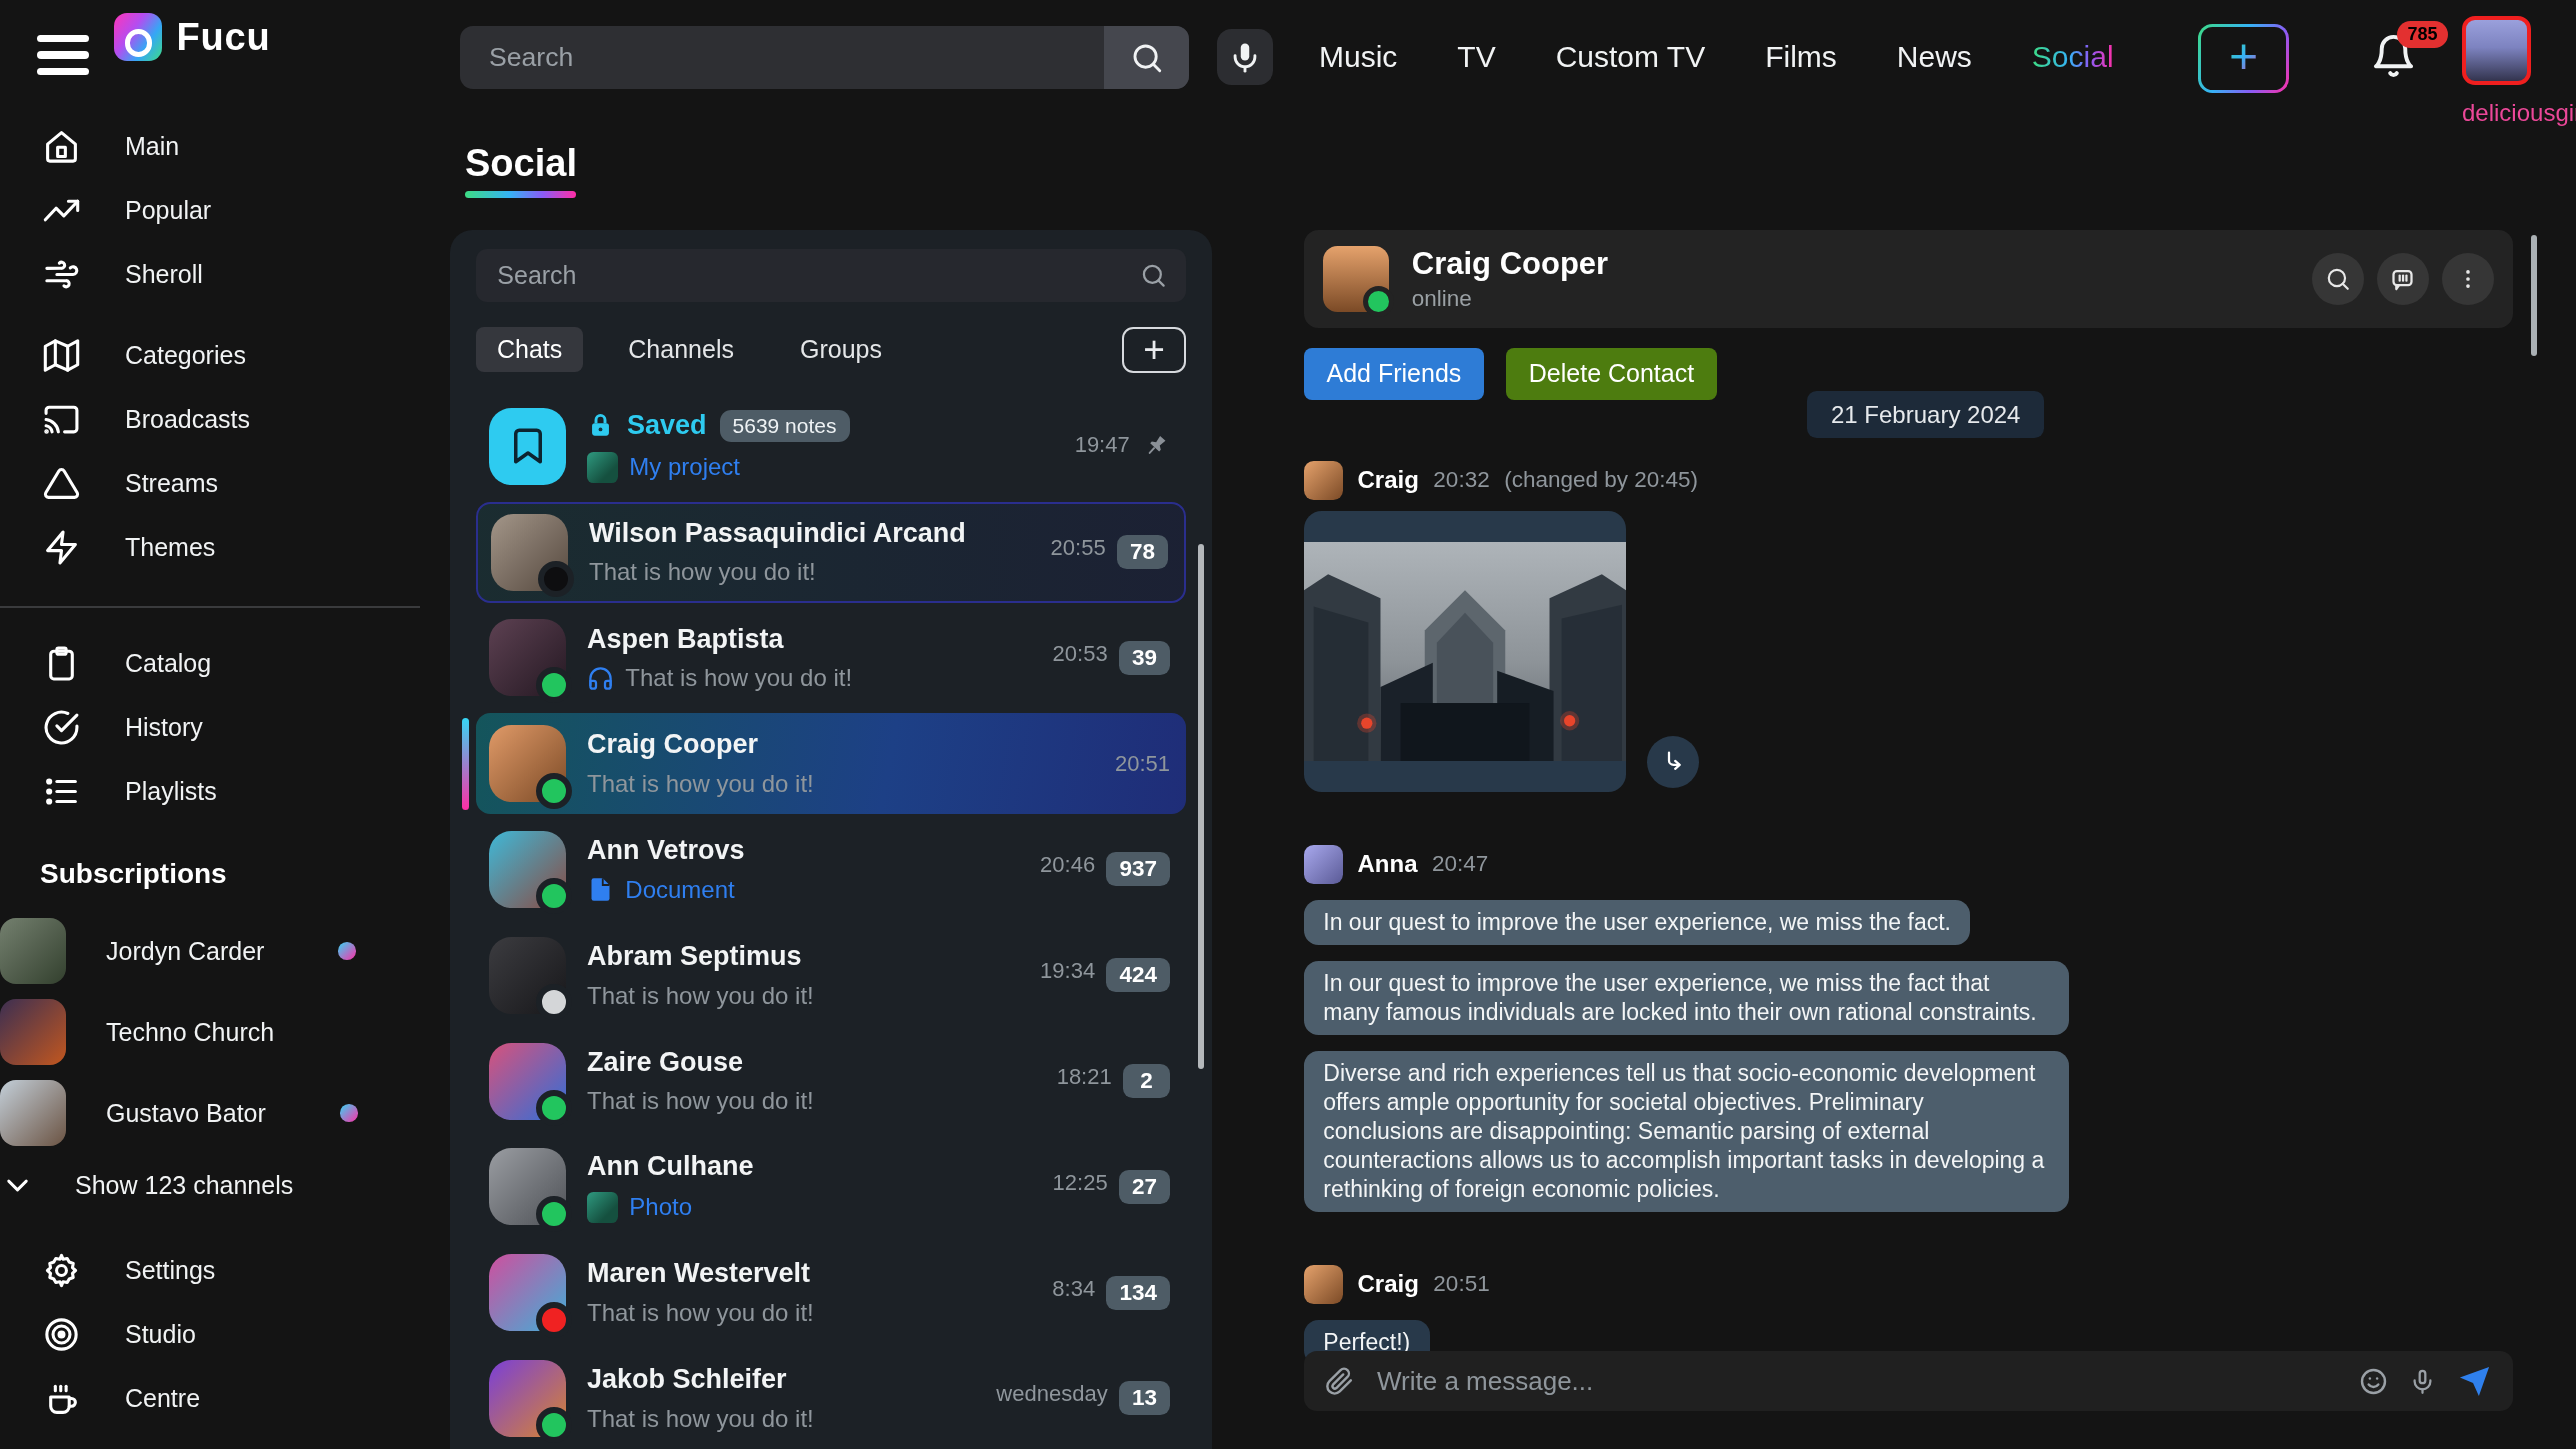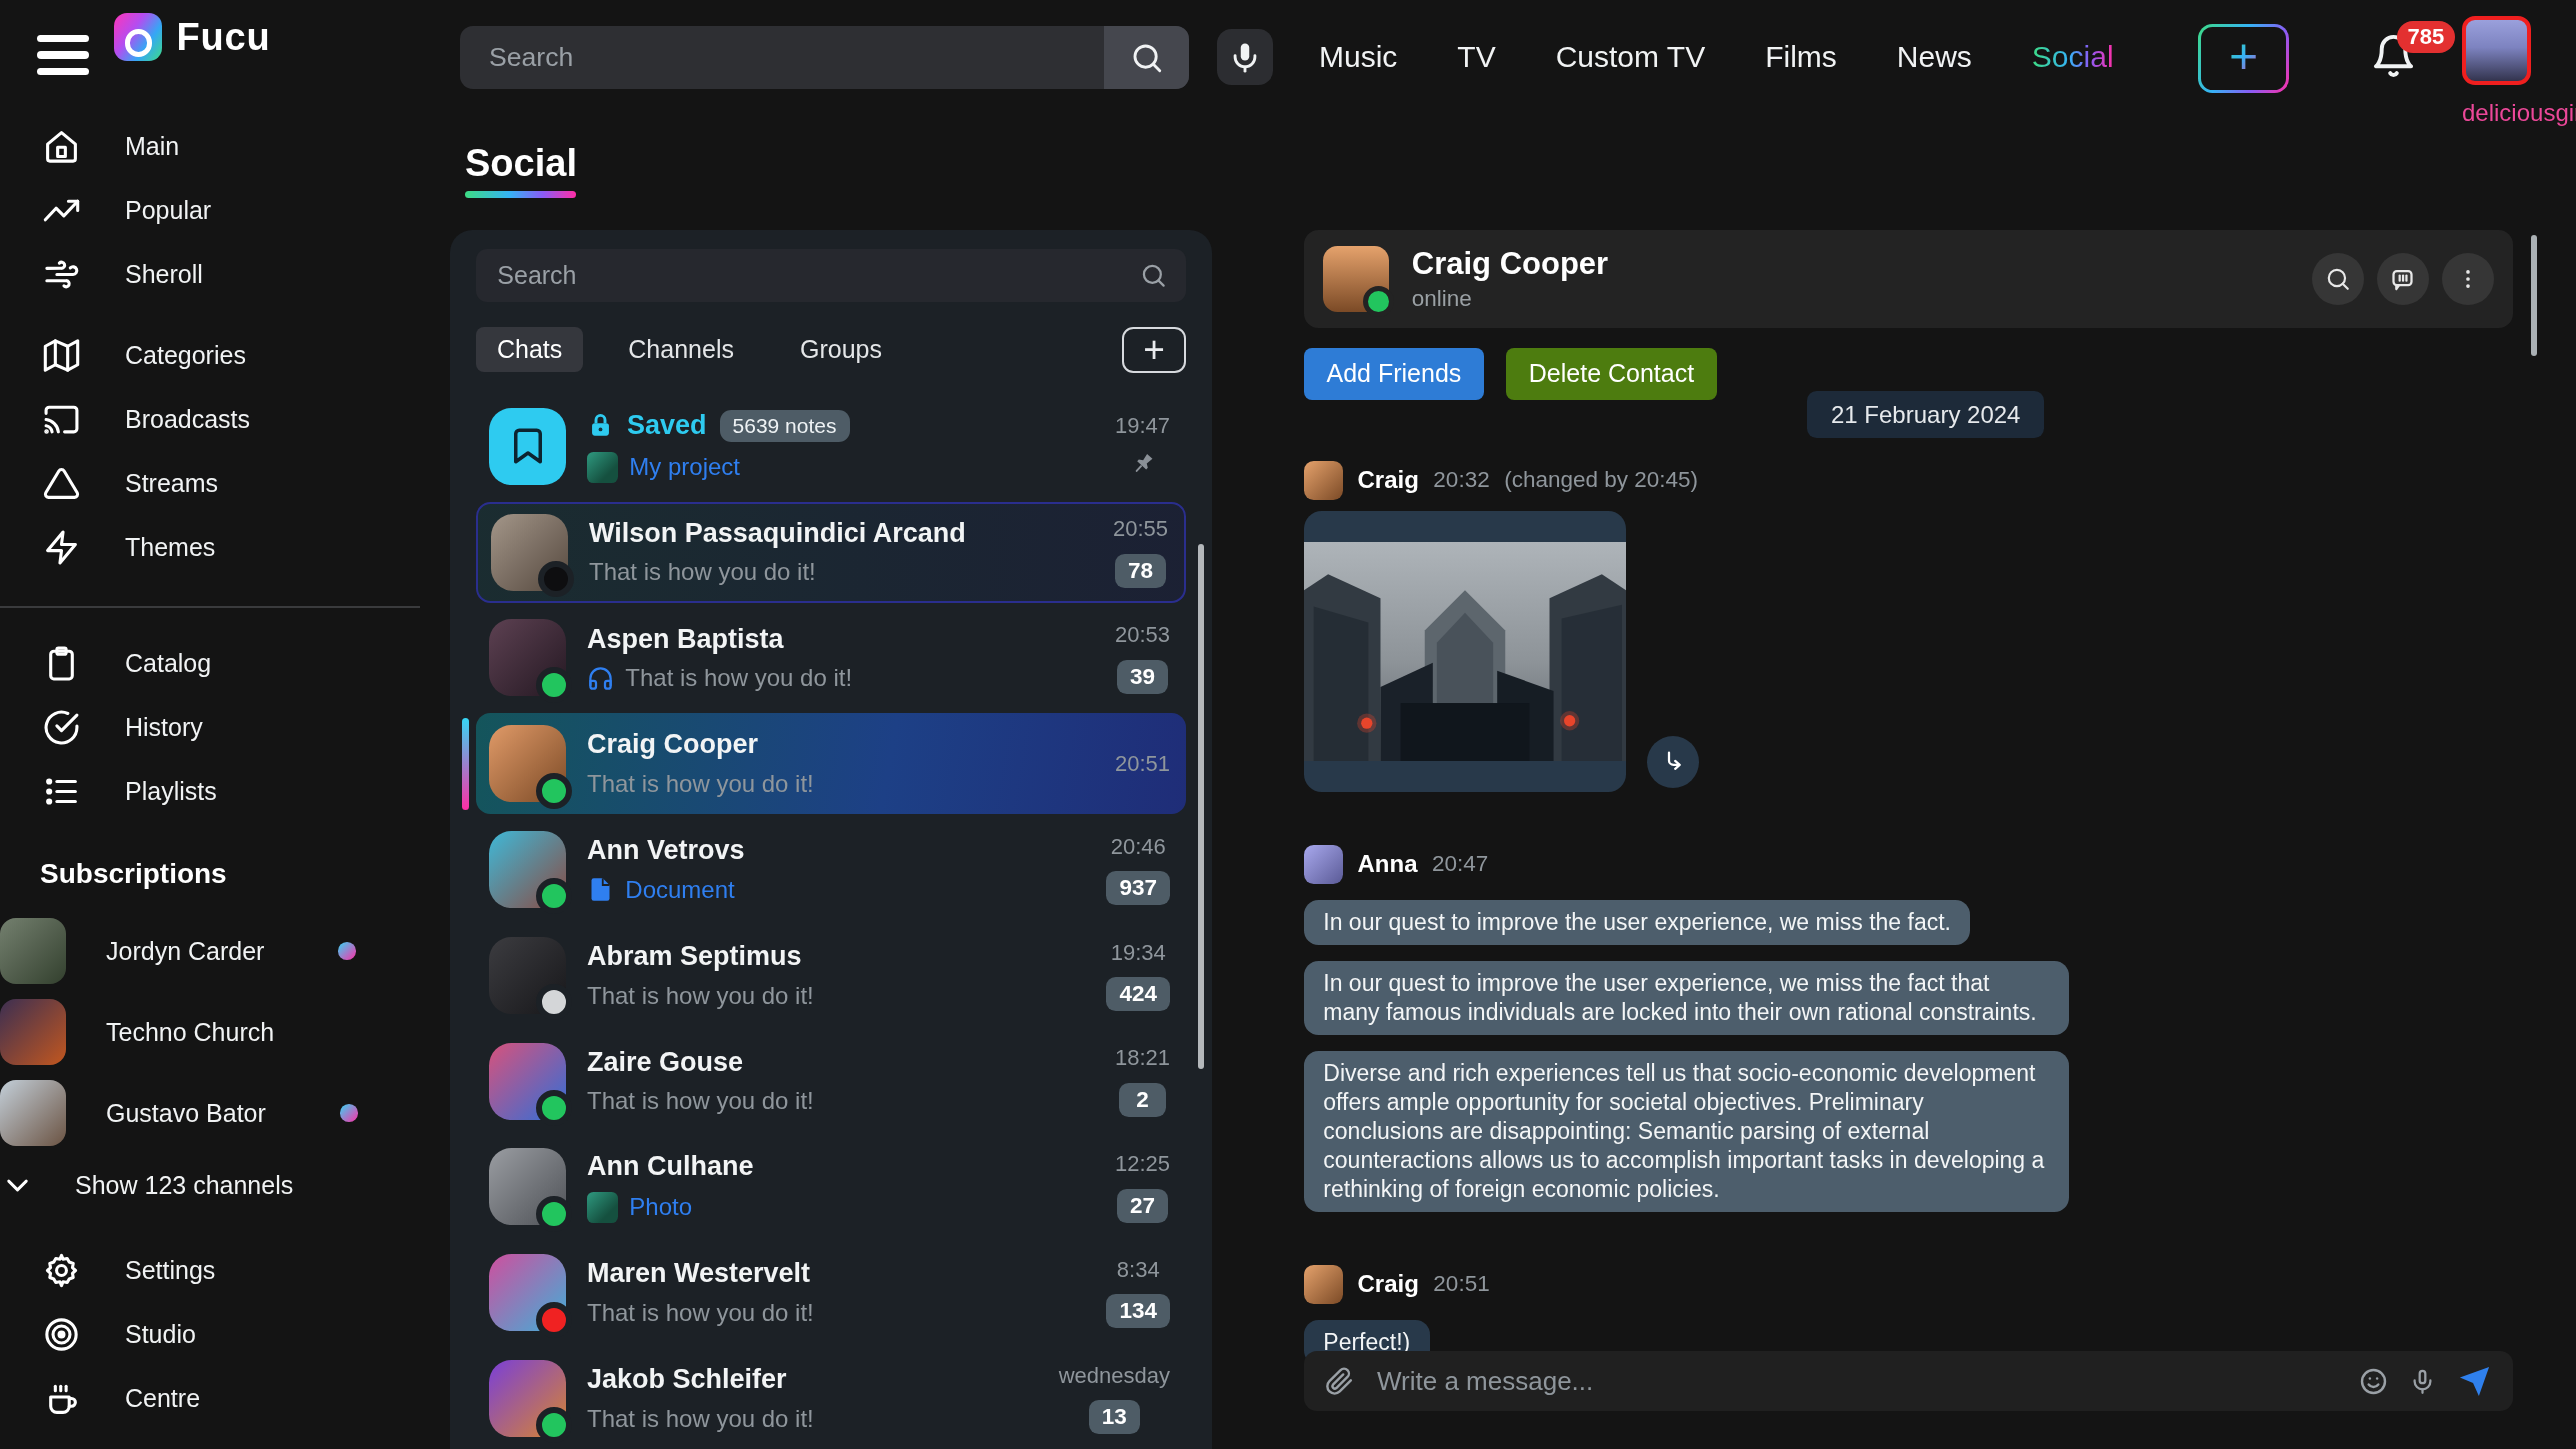--- a/index.html
+++ b/index.html
@@ -23,21 +23,21 @@
   .top-nav{position:absolute;left:1319px;top:0;height:113px;display:flex;align-items:center;gap:60px}
   .top-nav .nav-item{font-size:30px;color:#f1f3f4;cursor:pointer;white-space:nowrap}
   .top-nav .nav-item.active{background:linear-gradient(90deg,#3ddc84,#35b3f5 45%,#8a5cf5 70%,#ff2ea6);-webkit-background-clip:text;background-clip:text;color:transparent;}
   .add-btn{position:absolute;left:2198px;top:24px;width:85px;height:63px;border-radius:14.5px;cursor:pointer;
     border:3.2px solid transparent;
     background:linear-gradient(#141414,#141414) padding-box,linear-gradient(120deg,#3ddc84,#35b3f5 40%,#8a5cf5 70%,#ff2ea6) border-box;
     display:flex;align-items:center;justify-content:center}
   .add-btn .plus{font-size:50px;font-weight:300;line-height:1;margin-top:-4.8px;
     background:linear-gradient(135deg,#3ddc84,#35b3f5 50%,#ff2ea6);-webkit-background-clip:text;background-clip:text;color:transparent}
   .bell{position:absolute;left:2370px;top:32px;width:52px;height:52px;cursor:pointer}
-  .bell-badge{position:absolute;left:27px;top:-11.3px;background:#e33030;color:#ffffff;font-size:22px;font-weight:bold;border-radius:21px;padding:3.2px 10.5px}
+  .bell-badge{position:absolute;left:27px;top:-11.3px;background:#e33030;color:#000000;font-size:18px;font-weight:bold;border-radius:21px;padding:3.2px 10.5px}
   .user{position:absolute;left:2462px;top:16px;width:69px;text-align:center;cursor:pointer}
   .user-av{width:61px;height:61px;border-radius:13px;border:4.8px solid #f01f1f;background:linear-gradient(180deg,#9aa0dc 0%,#7d83c0 45%,#33344e 100%);}
   .user-name{font-size:24px;color:#ec4899;margin-top:14px}
   
   .sidebar{position:absolute;left:0;top:114px;width:441px;}
   .side-row{height:64px;display:flex;align-items:center;padding-left:43px;gap:45px;cursor:pointer}
   .side-ic{width:39px;height:39px;flex:none;color:#fff}
   .side-label{font-size:25px;color:#f1f3f4}
   .side-row.bold .side-label{font-weight:normal}
   .side-divider{border:none;border-top:2.4px solid #3a3b3d;margin:26px 21px 24px 0}
@@ -69,21 +69,21 @@
   .row-av{position:relative;width:77px;height:77px;border-radius:22.5px;flex:none}
   .row-av .dot{position:absolute;right:-6.4px;bottom:-6.4px;width:24px;height:24px;border-radius:50%;border:6.4px solid #1c2126}
   .saved-av{background:#2ecbf0;display:flex;align-items:center;justify-content:center;color:#0d2430}
   .row-main{flex:1;margin-left:21px;min-width:0}
   .row-name{font-size:27px;font-weight:600;color:#f2f4f5;white-space:nowrap;overflow:hidden;display:flex;align-items:center;gap:13px}
   .row-name.cyan{color:#2ecbf0}
   .notes-pill{background:#4e5c66;color:#eef2f4;font-size:21px;font-weight:normal;border-radius:11.3px;padding:4px 13px}
   .row-prev{margin-top:9.7px;font-size:24px;color:#8f969c;display:flex;align-items:center;gap:11.3px;white-space:nowrap;overflow:hidden}
   .row-prev.blue{color:#2f7ff0}
   .mini-thumb{width:31px;height:31px;border-radius:6.4px;background:linear-gradient(135deg,#2f9a80,#15503f 70%);flex:none}
-  .row-side{display:flex;flex-direction:column;align-items:center;gap:11.3px;margin-left:9.7px}
+  .row-side{display:flex;flex-direction:row;align-items:flex-start;gap:11.3px;margin-left:9.7px}
   .row-time{font-size:22px;color:#8f969c;white-space:nowrap}
   .row-badge{background:#4e5c66;color:#fff;font-size:22.5px;font-weight:bold;border-radius:9.7px;padding:4px 13px;min-width:21px;text-align:center}
   .pin-ic{color:#8a9097}
   
   .chat-area{position:absolute;left:1304px;top:230px;width:1209px;height:1219px}
   .chat-header{position:absolute;left:0;top:0;width:100%;height:98px;background:#232323;border-radius:14.5px;display:flex;align-items:center;padding:0 19.3px;box-sizing:border-box}
   .ch-av{position:relative;width:66px;height:66px;border-radius:14.5px;background:linear-gradient(180deg,#e5a26c,#7b4a26);flex:none}
   .ch-av .dot{position:absolute;right:-4.8px;bottom:-4.8px;width:21px;height:21px;border-radius:50%;background:#22c55e;border:5.6px solid #232323}
   .ch-info{margin-left:22.5px}
   .ch-name{font-size:31px;font-weight:bold;color:#fff}

